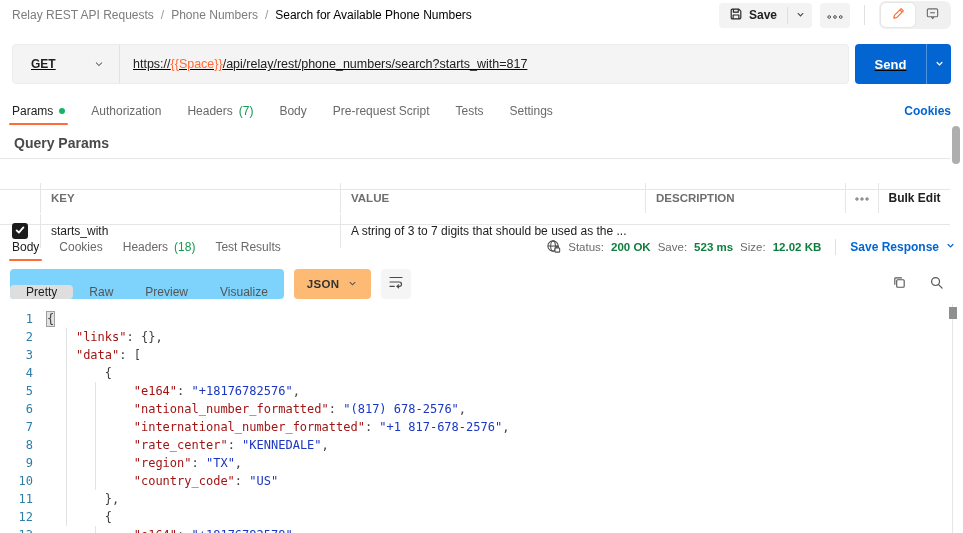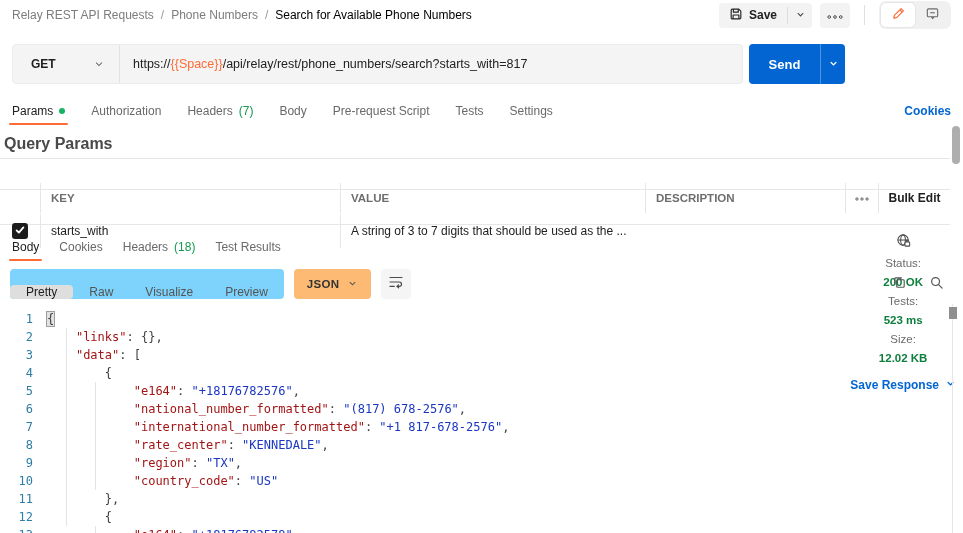--- a/index.html
+++ b/index.html
@@ -20,21 +20,21 @@
   .save-divider { width:1px; background:#dedede; margin:4px 0; }
   .save-caret { width:24px; display:flex; align-items:center; justify-content:center; color:#4a4a4a; }
   .more-btn { width:30px; height:25px; background:#f3f3f3; border-radius:4px;
               display:flex; align-items:center; justify-content:center; }
   .top-vdiv { width:1px; height:20px; background:#e0e0e0; margin:0 6px; }
   .edit-seg { display:flex; align-items:center; background:#f0f0f0; border-radius:7px; padding:2px; }
   .seg-btn { width:34px; height:24px; display:flex; align-items:center; justify-content:center; border-radius:5px; }
   .seg-btn.active { background:#fff; box-shadow:0 0 0 1px #e6e6e6; }
 
   
-  .url-row { position:absolute; left:12px; top:44px; width:833px; height:40px; display:flex; gap:6px; }
+  .url-row { position:absolute; left:12px; top:44px; width:939px; height:40px; display:flex; gap:6px;text-decoration:underline; }
   .url-editor { flex:1; display:flex; align-items:center; background:#f4f4f4;
                 border:1px solid #ececec; border-radius:4px; overflow:hidden; }
   .method { width:106px; height:100%; display:flex; align-items:center; justify-content:space-between;
             padding:0 14px 0 18px; font-size:12px; font-weight:700; color:#212121; cursor:pointer; }
   .method .chev { color:#6b6b6b; display:flex; }
   .method-divider { width:1px; height:100%; background:#e2e2e2; }
   .url-text { padding:0 13px; font-size:12.5px; color:#212121; white-space:nowrap; }
   .url-var { color:#ff6c37; }
   .send-group { width:96px; display:flex; background:#0265d2; border-radius:4px; color:#fff; overflow:hidden; }
   .send-main { flex:1; display:flex; align-items:center; justify-content:center; font-size:13px; font-weight:700; cursor:pointer; }
@@ -46,42 +46,42 @@
               display:flex; gap:26px; align-items:stretch; font-size:12px; color:#696969; }
   .tab { position:relative; display:flex; align-items:center; gap:6px; cursor:pointer; white-space:nowrap; }
   .tab.active { color:#212121; }
   .tab.active::after { content:""; position:absolute; left:-3px; right:-3px; bottom:0; height:2px;
                        background:#ff6c37; border-radius:1px; }
   .green-dot { width:6px; height:6px; border-radius:50%; background:#15b362; display:inline-block; }
   .count { color:#149a4e; }
   .cookies-link { margin-left:auto; color:#0265d2; font-weight:700; font-size:12px; cursor:pointer; align-self:center; }
 
   
-  .qp-title { position:absolute; left:4px; top:135px; font-size:16px; font-weight:700; color:#494949; }
+  .qp-title { position:absolute; left:14px; top:135px; font-size:14px; font-weight:700; color:#494949; }
   .param-table { position:absolute; left:0; top:158px; width:950px; font-size:12px; color:#212121; }
   .pt-header { display:flex; height:32px; align-items:center; border-top:1px solid #e6e6e6;
                border-bottom:1px solid #e6e6e6; color:#6e6e6e; font-size:11.5px; font-weight:600; }
   .pt-row { display:flex; height:35px; align-items:center; border-bottom:1px solid #e6e6e6; }
   .cell { height:100%; display:flex; align-items:center;margin-top:48px; }
   .c-check { width:40px; justify-content:center; }
   .c-key { width:300px; padding-left:10px; border-left:1px solid #e6e6e6; }
   .c-value { width:305px; padding-left:10px; border-left:1px solid #e6e6e6; }
   .c-desc-h { width:200px; padding-left:10px; border-left:1px solid #e6e6e6; }
   .c-more { width:33px; justify-content:center; border-left:1px solid #e6e6e6; }
   .c-bulk { flex:1; justify-content:center; border-left:1px solid #e6e6e6;
             color:#212121; font-weight:700; font-size:12px; cursor:pointer; }
   .c-desc-r { flex:1; padding-left:10px; padding-right:8px; border-left:1px solid #e6e6e6;
               white-space:nowrap; overflow:hidden; }
   .checkbox { width:16px; height:16px; background:#1c1c1c; border-radius:3px;
               display:flex; align-items:center; justify-content:center; cursor:pointer; }
 
   
   .resp-header { position:absolute; left:12px; top:233px; width:944px; height:28px;
                  display:flex; gap:20px; align-items:stretch; font-size:12px; color:#696969; }
-  .resp-meta { margin-left:auto; display:flex; align-items:center; gap:7px; font-size:11.5px;flex-direction:column; }
+  .resp-meta { margin-left:auto; display:flex; align-items:center; gap:7px; font-size:11.5px; }
   .meta-label { color:#6b6b6b; }
   .meta-value { color:#0e7e3c; font-weight:600; }
   .meta-vdiv { width:1px; height:16px; background:#e0e0e0; margin:0 7px; }
   .save-resp { color:#0265d2; font-weight:700; font-size:12px; display:flex; align-items:center; gap:6px; cursor:pointer; }
 
   
   .resp-toolbar { position:absolute; left:10px; top:268px; width:944px; height:32px;
                   display:flex; align-items:center; gap:10px; }
   .view-group { display:flex; align-items:flex-end; height:30px; background:#7dd3fc;
                 border-radius:4px; font-size:12px; color:#555; overflow:hidden; }
@@ -286,42 +286,42 @@
         <svg width="15" height="15" viewBox="0 0 16 16" fill="none" stroke="#4a4a4a" stroke-width="1.1">
             <circle cx="7.5" cy="7.5" r="5.5"></circle>
             <ellipse cx="7.5" cy="7.5" rx="2.5" ry="5.5"></ellipse>
             <path d="M2 7.5h11"></path>
             <rect x="9.6" y="9.6" width="5" height="4.4" rx=".8" fill="#fff"></rect>
             <path d="M10.9 9.6v-.9a1.2 1.2 0 0 1 2.4 0v.9"></path>
           </svg>
       </span>
       <span class="meta-label">Status:</span>
       <span class="meta-value">200 OK</span>
-      <span class="meta-label">Tests:</span>
+      <span class="meta-label">Save:</span>
       <span class="meta-value">523 ms</span>
       <span class="meta-label">Size:</span>
       <span class="meta-value">12.02 KB</span>
       <span class="meta-vdiv"></span>
       <span class="save-resp">
         <span>Save Response</span>
         <span class="icon">
           <svg width="11" height="11" viewBox="0 0 16 16" fill="none" stroke="#0265d2" stroke-width="1.8" stroke-linecap="round">
               <path d="M4.5 6.5L8 10l3.5-3.5"></path>
             </svg>
         </span>
       </span>
     </div>
   </div>
 
   <div class="resp-toolbar">
     <div class="view-group">
       <div class="view-seg active">Pretty</div>
       <div class="view-seg">Raw</div>
+      <div class="view-seg">Preview</div>
       <div class="view-seg">Visualize</div>
-      <div class="view-seg">Preview</div>
     </div>
     <div class="json-btn">
       <span>JSON</span>
       <span class="icon">
         <svg width="11" height="11" viewBox="0 0 16 16" fill="none" stroke="#555" stroke-width="1.5" stroke-linecap="round">
             <path d="M4.5 6.5L8 10l3.5-3.5"></path>
           </svg>
       </span>
     </div>
     <div class="wrap-btn">

